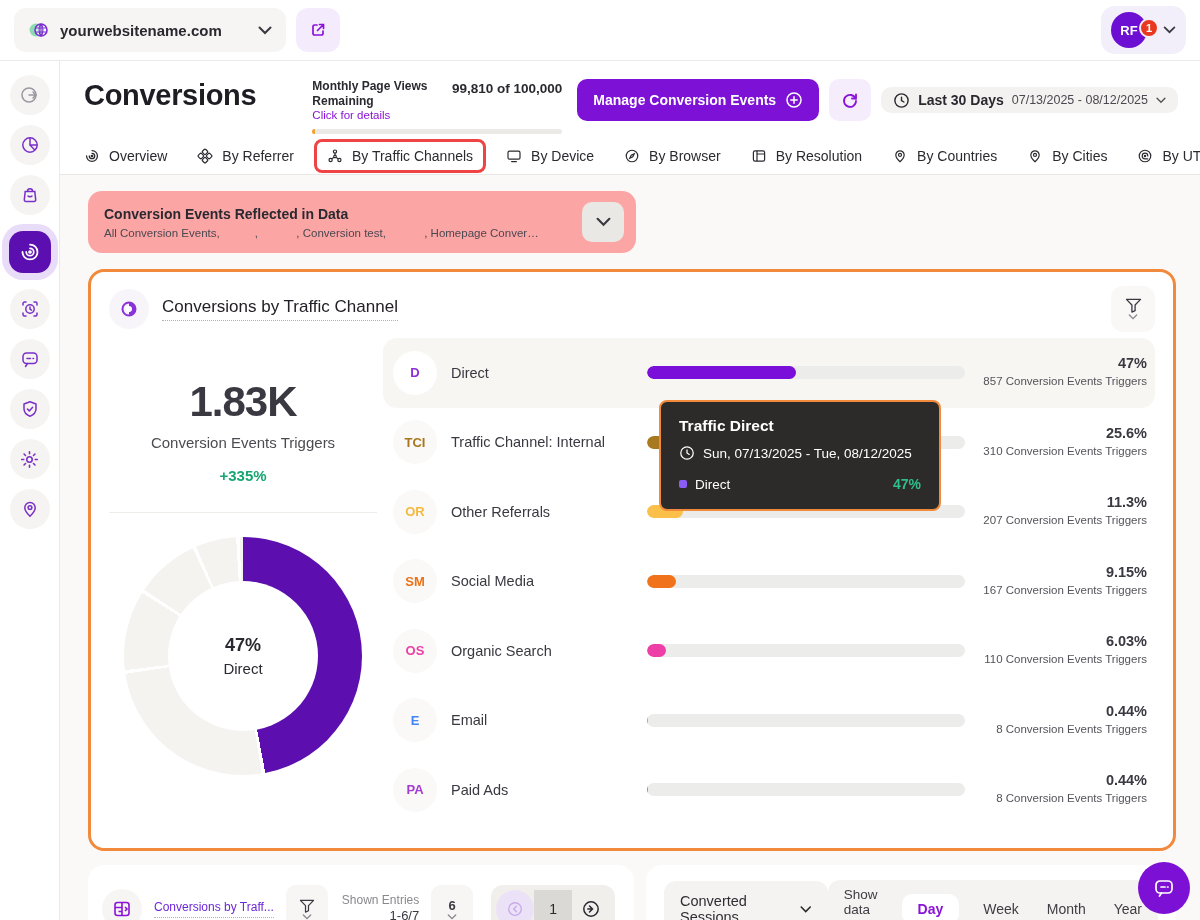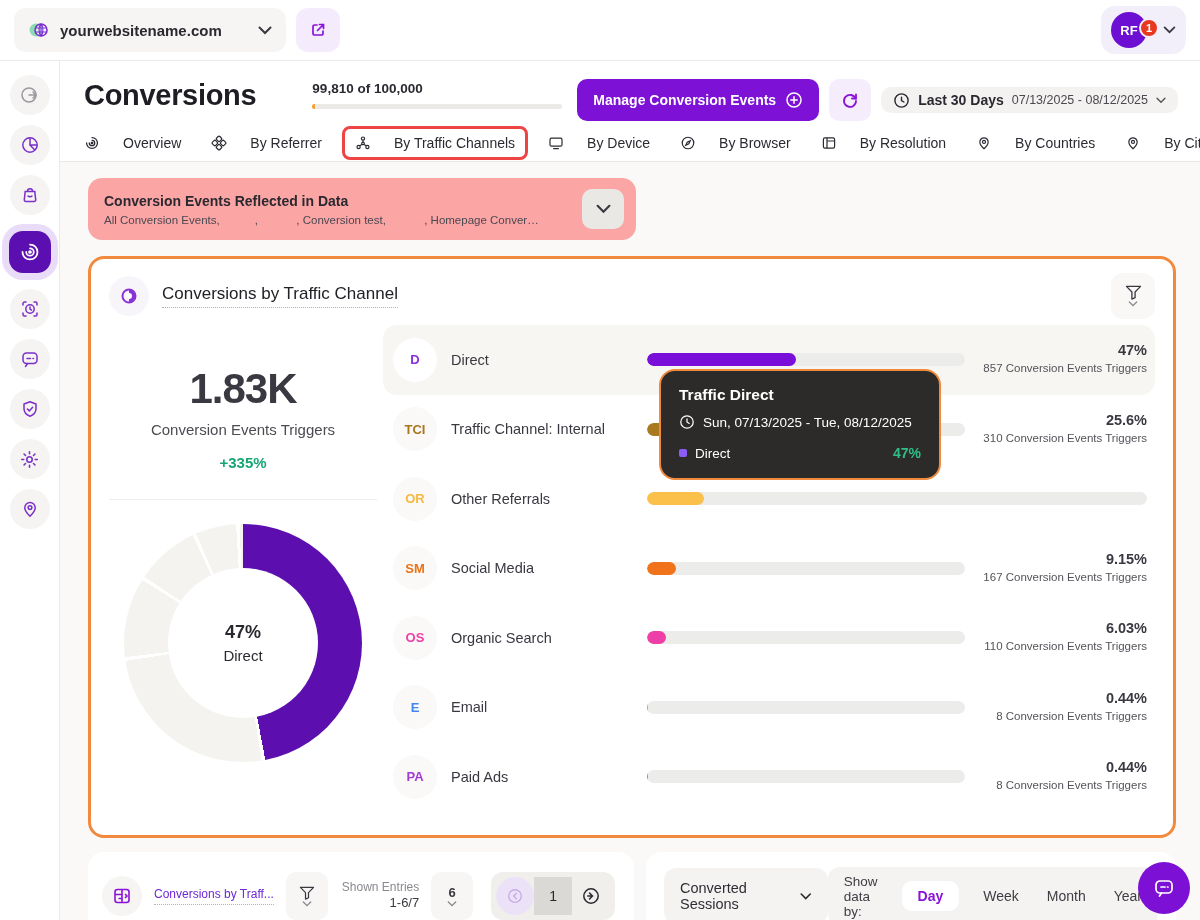--- a/index.html
+++ b/index.html
@@ -53,21 +53,21 @@
   .refresh-btn { width:42px; height:42px; border-radius:10px; background:#f5edfc; color:#8b12d8;
     display:flex; align-items:center; justify-content:center; font-size:19px; cursor:pointer; }
   .date-pill { background:#f4f2f0; border-radius:10px; height:26px; display:flex; align-items:center;
     gap:8px; padding:0 12px; cursor:pointer; }
   .date-label { font-size:14px; font-weight:700; color:#2b2930; }
   .date-range { font-size:12.5px; color:#4a4850; }
 
   
   .tabs { display:flex; align-items:center; gap:30px; padding:8px 24px 10px 24px; background:#fff;
     border-bottom:1px solid #e9e7e4; }
-  .tab { display:flex; align-items:center; gap:23px; font-size:14px; color:#2c2a31; cursor:pointer;
+  .tab { display:flex; align-items:center; gap:9px; font-size:14px; color:#2c2a31; cursor:pointer;
     white-space:nowrap; }
   .tab .t-ico { color:#2c2a31; }
   .tab.active { border:3px solid #ef4444; border-radius:8px; padding:6px 10px; margin:-9px -10px; }
 
   
   .content { flex:1; background:#fbf9f7; padding:16px 24px 0 28px; position:relative; }
 
   .banner { width:548px; background:#fca5a5; border-radius:14px; padding:11px 12px 11px 16px;
     display:flex; align-items:center; }
   .banner-title { font-size:14px; font-weight:600; color:#2b2930; }
@@ -108,22 +108,22 @@
     justify-content:center; font-size:13px; font-weight:700; flex-shrink:0; }
   .ch-row.highlight .ch-badge { background:#fff; }
   .ch-label { width:182px; font-size:14.5px; color:#3a3840; flex-shrink:0; }
   .ch-bar { flex:1; height:13px; border-radius:7px; background:#ececea; overflow:hidden; }
   .ch-fill { height:13px; border-radius:7px; }
   .ch-vals { width:168px; text-align:right; flex-shrink:0; }
   .ch-pct { font-size:14.5px; font-weight:600; color:#3a3840; }
   .ch-count { font-size:11.5px; color:#55535a; line-height:1.45; margin-top:2px; }
 
   
-  .tooltip { position:absolute; left:568px; top:110px; width:282px; background:#2d2b29;
-    border:2px solid #f18a3c; border-radius:16px; padding:15px 18px 17px 18px; color:#fff; z-index:5; }
+  .tooltip { position:absolute; left:568px; top:128px; width:282px; background:#2d2b29;
+    border:2px solid #f18a3c; border-radius:8px; padding:15px 18px 17px 18px; color:#fff; z-index:5; }
   .tt-title { font-size:15.5px; font-weight:600; }
   .tt-date { display:flex; align-items:center; gap:8px; font-size:13.5px; margin-top:10px; }
   .tt-row { display:flex; align-items:center; margin-top:15px; font-size:13.5px; }
   .tt-dot { width:8px; height:8px; border-radius:2px; background:#8b5cf6; margin-right:8px; }
   .tt-val { margin-left:auto; color:#2fbe8a; font-weight:600; font-size:14px; }
 
   
   .bottom { display:flex; gap:12px; margin-top:14px; }
   .b-card { background:#fff; border-radius:16px; padding:13px 14px; display:flex; align-items:center; height:88px; }
   .b-left { width:546px; gap:12px; }
@@ -258,20 +258,24 @@
           <circle cx="10" cy="8.6" r="1.9"></circle>
       </svg>
     </div>
   </div>
 
   <div class="main">
     <div class="header">
       <div class="page-title">Conversions</div>
       <div class="quota">
         <div class="quota-top">
+          <div>
+            <div class="quota-label">Monthly Page Views Remaining</div>
+            <div class="quota-link">Click for details</div>
+          </div>
           <div class="quota-nums">99,810 of 100,000</div>
         </div>
         <div class="quota-bar">
           <div class="quota-fill" style="width: 1.2%;"></div>
         </div>
       </div>
       <div class="header-actions">
         <button class="manage-btn">
           <span>Manage Conversion Events</span>
           <span>
@@ -479,20 +483,24 @@
                   <div class="ch-count">310 Conversion Events Triggers</div>
                 </div>
             </div>
 
             <div class="ch-row">
               <div class="ch-badge" style="color: rgb(246, 185, 63);">OR</div>
               <div class="ch-label">Other Referrals</div>
               <div class="ch-bar">
                   <div class="ch-fill" style="background: rgb(251, 192, 74); width: 11.3%;"></div>
                 </div>
+              <div class="ch-vals">
+                  <div class="ch-pct">11.3%</div>
+                  <div class="ch-count">207 Conversion Events Triggers</div>
+                </div>
             </div>
 
             <div class="ch-row">
               <div class="ch-badge" style="color: rgb(237, 113, 23);">SM</div>
               <div class="ch-label">Social Media</div>
               <div class="ch-bar">
                   <div class="ch-fill" style="background: rgb(240, 115, 28); width: 9.15%;"></div>
                 </div>
               <div class="ch-vals">
                   <div class="ch-pct">9.15%</div>

